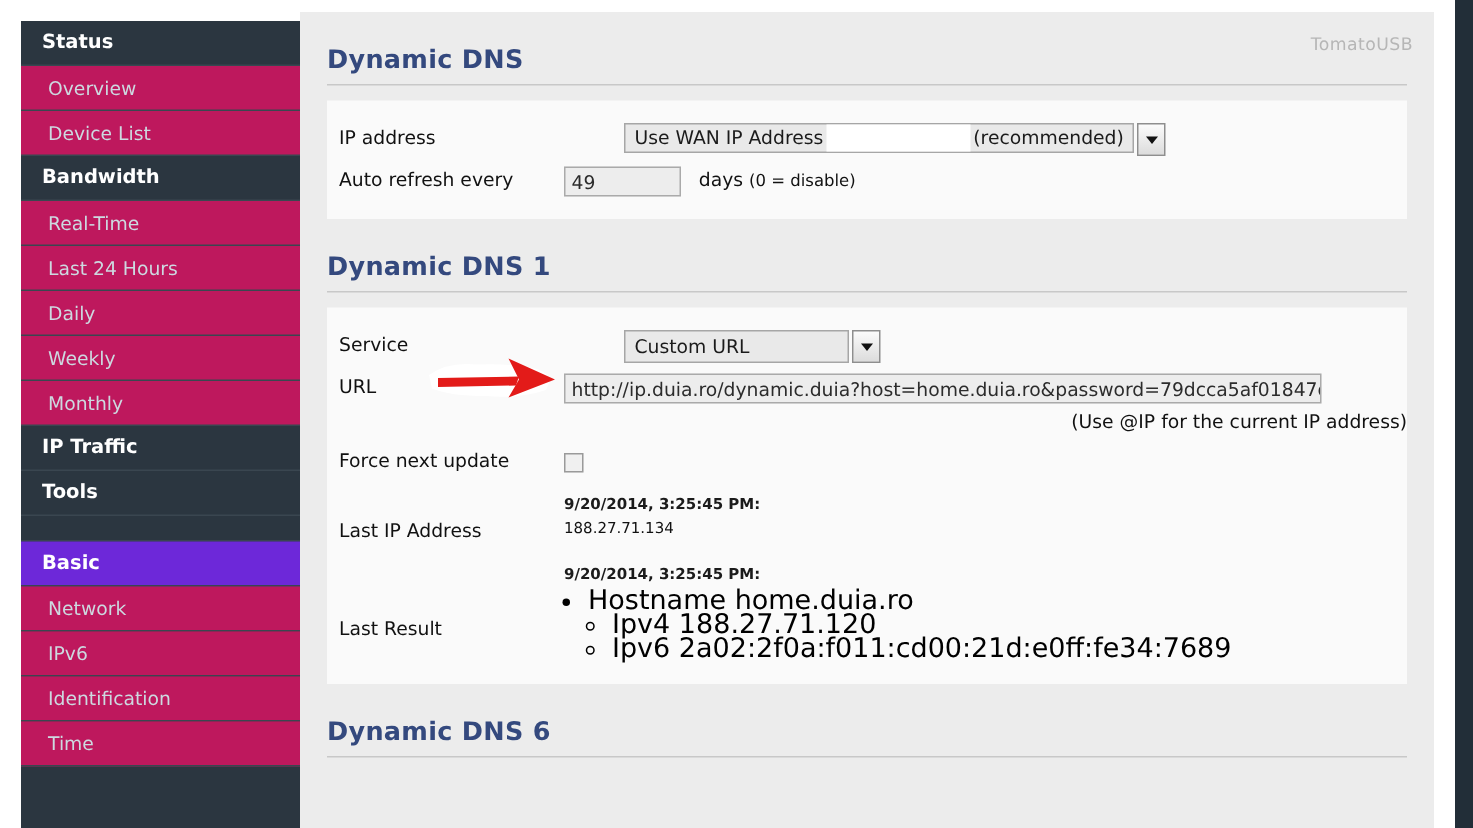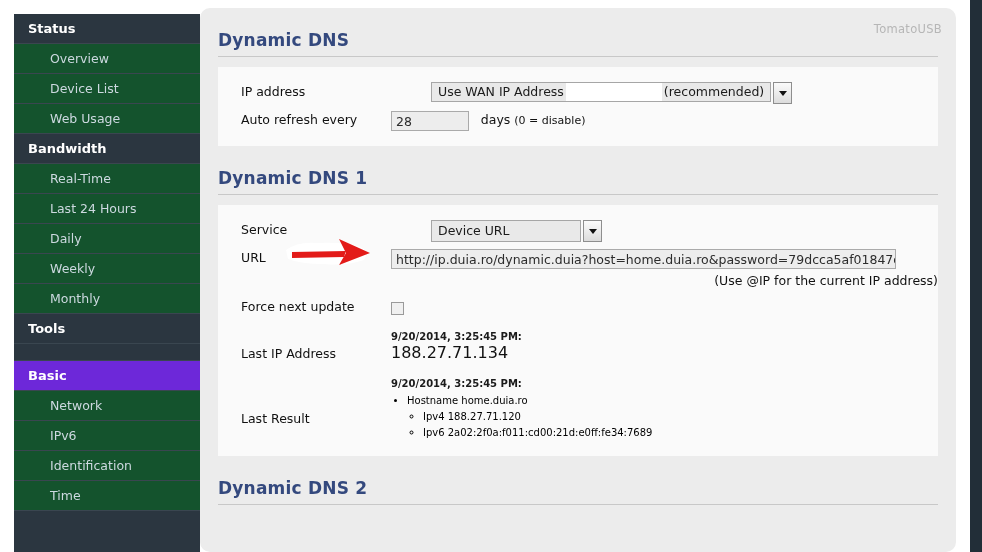--- a/index.html
+++ b/index.html
@@ -49,43 +49,42 @@
     font-size: 13px;
     background: #2b3640;
     border-bottom: 1px solid #3a4650;
     line-height: 17px;
   }
   .nav-group.active {
     background: #6d28d9;
   }
   .nav-item {
     display: block;
-    padding: 6px 0 6px 36px;
+    padding: 6px 0 6px 18px;
     color: #cdd9e0;
-    background: #14532d;
+    background: #be185d;
     border-bottom: 1px solid #3a4650;
     line-height: 17px;
   }
   .nav-spacer {
     display: block;
     height: 16px;
     background: #2b3640;
     border-bottom: 1px solid #3a4650;
   }
 
   
   #main {
     position: absolute;
     left: 200px;
     top: 8px;
     width: 756px;
     height: 544px;
     background: #ececec;
     overflow: hidden;
-    border-radius: 10px;
   }
   .brand {
     position: absolute;
     right: 14px;
     top: 14px;
     color: #b6b6b6;
     font-size: 11.5px;
     letter-spacing: 0.3px;
   }
 
@@ -110,21 +109,21 @@
   }
 
   .row {
     display: flex;
     align-items: flex-start;
     padding: 3px 0;
   }
   .row-label {
     width: 150px;
     flex: 0 0 150px;
-    padding-left: 23px;
+    padding-left: 8px;
     font-size: 12.5px;
     color: #111111;
     line-height: 20px;
   }
   .row-field {
     flex: 1 1 auto;
     position: relative;
     line-height: 20px;
   }
 
@@ -224,28 +223,28 @@
     margin-top: 3px;
   }
 
   .stamp {
     font-size: 10px;
     font-weight: bold;
     color: #1b1b1b;
     line-height: 14px;
   }
   .ipval {
-    font-size: 16px;
+    font-size: 10px;
     color: #111111;
     line-height: 17px;
   }
   .result-list {
     margin: 2px 0 0 0;
     padding-left: 16px;
-    font-size: 10px;
+    font-size: 18px;
     line-height: 16px;
   }
   .result-list ul {
     margin: 0;
     padding-left: 16px;
     list-style-type: circle;
   }
   .result-list li { padding: 0; }
 
   .row-tall { padding-top: 10px; }
@@ -265,29 +264,29 @@
 
 <div id="root">
 
   <div class="edge-strip"></div>
 
   <nav id="sidebar">
 
     <div class="nav-group">Status</div>
     <a class="nav-item">Overview</a>
     <a class="nav-item">Device List</a>
-    <a class="nav-item">Web Usage</a>
 
     <div class="nav-group">Bandwidth</div>
     <a class="nav-item">Real-Time</a>
     <a class="nav-item">Last 24 Hours</a>
     <a class="nav-item">Daily</a>
     <a class="nav-item">Weekly</a>
     <a class="nav-item">Monthly</a>
 
+    <div class="nav-group">IP Traffic</div>
     <div class="nav-group">Tools</div>
 
     <div class="nav-spacer"></div>
 
     <div class="nav-group active">Basic</div>
     <a class="nav-item">Network</a>
     <a class="nav-item">IPv6</a>
     <a class="nav-item">Identification</a>
     <a class="nav-item">Time</a>
 
@@ -313,42 +312,42 @@
                 <span>(recommended)</span>
               </span>
               <span class="select-arrow"></span>
             </span>
           </div>
         </div>
 
         <div class="row">
           <div class="row-label">Auto refresh every</div>
           <div class="row-field">
-            <span class="text-input input-days">28</span>
+            <span class="text-input input-days">49</span>
             <span class="suffix">
               <span>days</span>
               <span class="small">(0 = disable)</span>
             </span>
           </div>
         </div>
 
       </div>
     </div>
 
     <div class="section">
       <div class="section-title">Dynamic DNS 1</div>
       <div class="section-rule"></div>
 
       <div class="panel">
 
         <div class="row">
           <div class="row-label">Service</div>
           <div class="row-field">
             <span class="select-box service-select">
-              <span class="select-face">Device URL</span>
+              <span class="select-face">Custom URL</span>
               <span class="select-arrow"></span>
             </span>
           </div>
         </div>
 
         <div class="row">
           <div class="row-label">URL</div>
           <div class="row-field">
             <span class="text-input input-url">http://ip.duia.ro/dynamic.duia?host=home.duia.ro&amp;password=79dcca5af01847d34d07c4fa</span>
             <div class="hint">(Use @IP for the current IP address)</div>
@@ -383,21 +382,21 @@
                 </ul>
               </li>
             </ul>
           </div>
         </div>
 
       </div>
     </div>
 
     <div class="section">
-      <div class="section-title">Dynamic DNS 2</div>
+      <div class="section-title">Dynamic DNS 6</div>
       <div class="section-rule"></div>
     </div>
 
     <svg class="arrow-annot" viewBox="0 0 96 42">
       <path d="M2 18 Q14 9 34 11 Q58 10 74 14 Q86 18 80 28 Q62 34 40 32 Q16 32 4 27 Z" fill="#ffffff"></path>
       <path d="M8 20 L62 19 L60 25 L8 26 Z" fill="#e31b19"></path>
       <path d="M55 7 L86 21 L55 33 L62 21 Z" fill="#e31b19"></path>
     </svg>
 
   </div>

